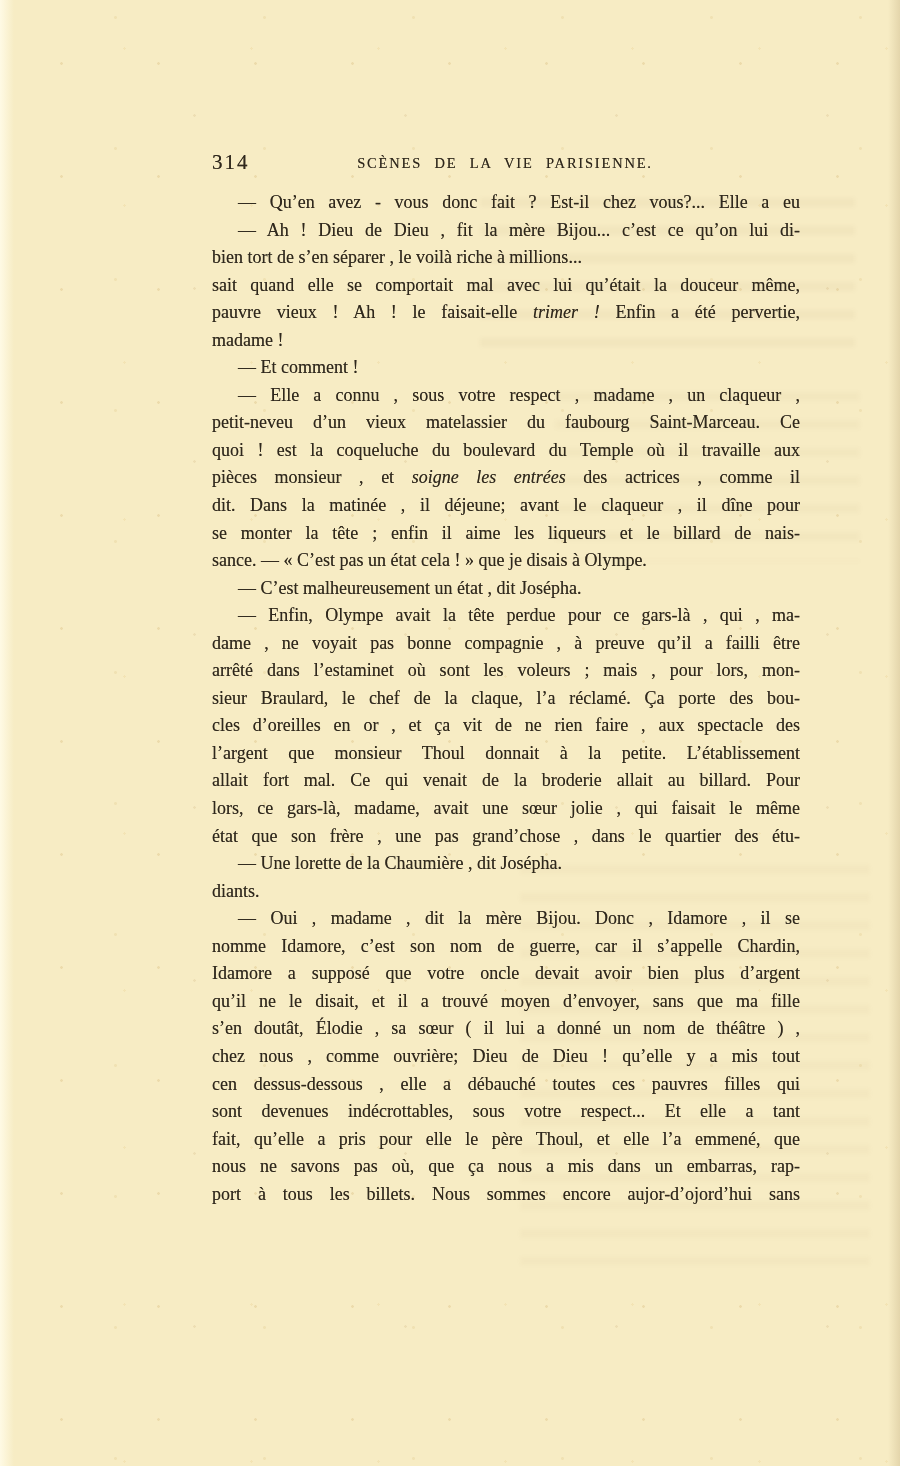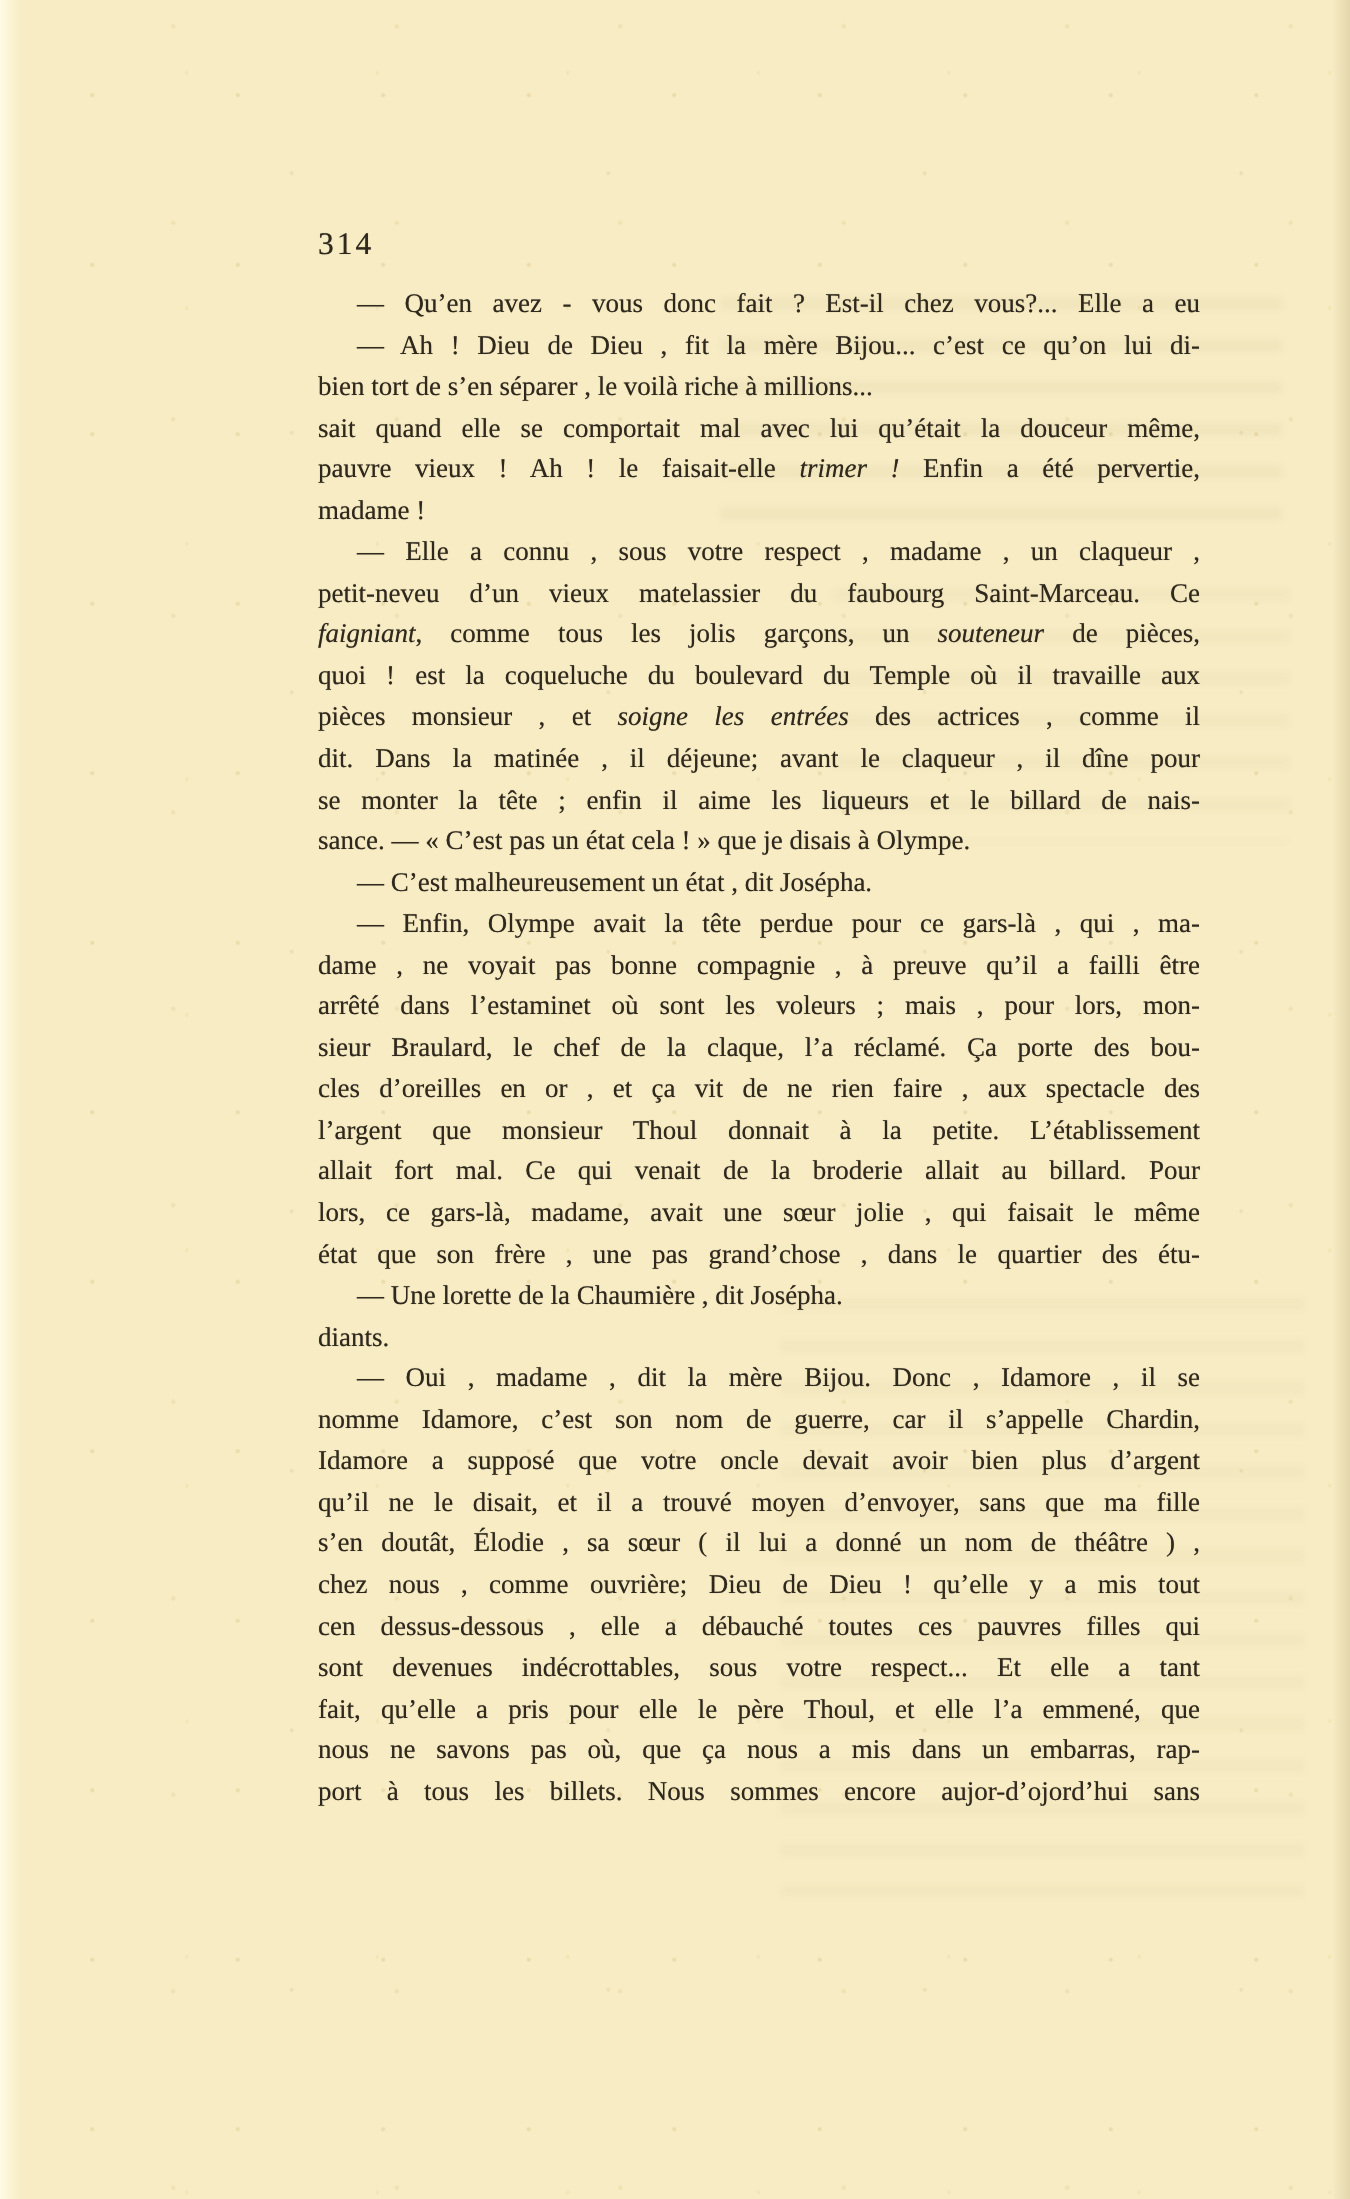--- a/index.html
+++ b/index.html
@@ -91,32 +91,33 @@
 <div class="scan">
   <div class="edge edge-left"></div>
   <div class="edge edge-right"></div>
 
   <div class="ghost g1"></div>
   <div class="ghost g2"></div>
   <div class="ghost g3"></div>
 
   <div class="header">
     <span class="pagenum">314</span>
+    <span class="runtitle">SCÈNES DE LA VIE PARISIENNE.</span>
   </div>
 
   <div class="bodytext">
       <div class="line indent"><span>— Qu’en avez - vous donc fait ? Est-il chez vous?... Elle a eu</span></div>
       <div class="line indent"><span>— Ah ! Dieu de Dieu , fit la mère Bijou... c’est ce qu’on lui di-</span></div>
       <div class="line last"><span>bien tort de s’en séparer , le voilà riche à millions...</span></div>
       <div class="line"><span>sait quand elle se comportait mal avec lui qu’était la douceur même,</span></div>
       <div class="line"><span>pauvre vieux ! Ah ! le faisait-elle </span><span class="it">trimer !</span><span> Enfin a été pervertie,</span></div>
       <div class="line last"><span>madame !</span></div>
+      <div class="line indent last"><span>— Et comment !</span></div>
       <div class="line indent"><span>— Elle a connu , sous votre respect , madame , un claqueur ,</span></div>
       <div class="line"><span>petit-neveu d’un vieux matelassier du faubourg Saint-Marceau. Ce</span></div>
-      <div class="line"><span class="it">faigniant</span><span>, comme tous les jolis garçons, un </span><span class="it">souteneur</span><span> de pièces,</span></div>
       <div class="line"><span>quoi ! est la coqueluche du boulevard du Temple où il travaille aux</span></div>
       <div class="line"><span>pièces monsieur , et </span><span class="it">soigne les entrées</span><span> des actrices , comme il</span></div>
       <div class="line"><span>dit. Dans la matinée , il déjeune; avant le claqueur , il dîne pour</span></div>
       <div class="line"><span>se monter la tête ; enfin il aime les liqueurs et le billard de nais-</span></div>
       <div class="line last"><span>sance. — « C’est pas un état cela ! » que je disais à Olympe.</span></div>
       <div class="line indent last"><span>— C’est malheureusement un état , dit Josépha.</span></div>
       <div class="line indent"><span>— Enfin, Olympe avait la tête perdue pour ce gars-là , qui , ma-</span></div>
       <div class="line"><span>dame , ne voyait pas bonne compagnie , à preuve qu’il a failli être</span></div>
       <div class="line"><span>arrêté dans l’estaminet où sont les voleurs ; mais , pour lors, mon-</span></div>
       <div class="line"><span>sieur Braulard, le chef de la claque, l’a réclamé. Ça porte des bou-</span></div>

